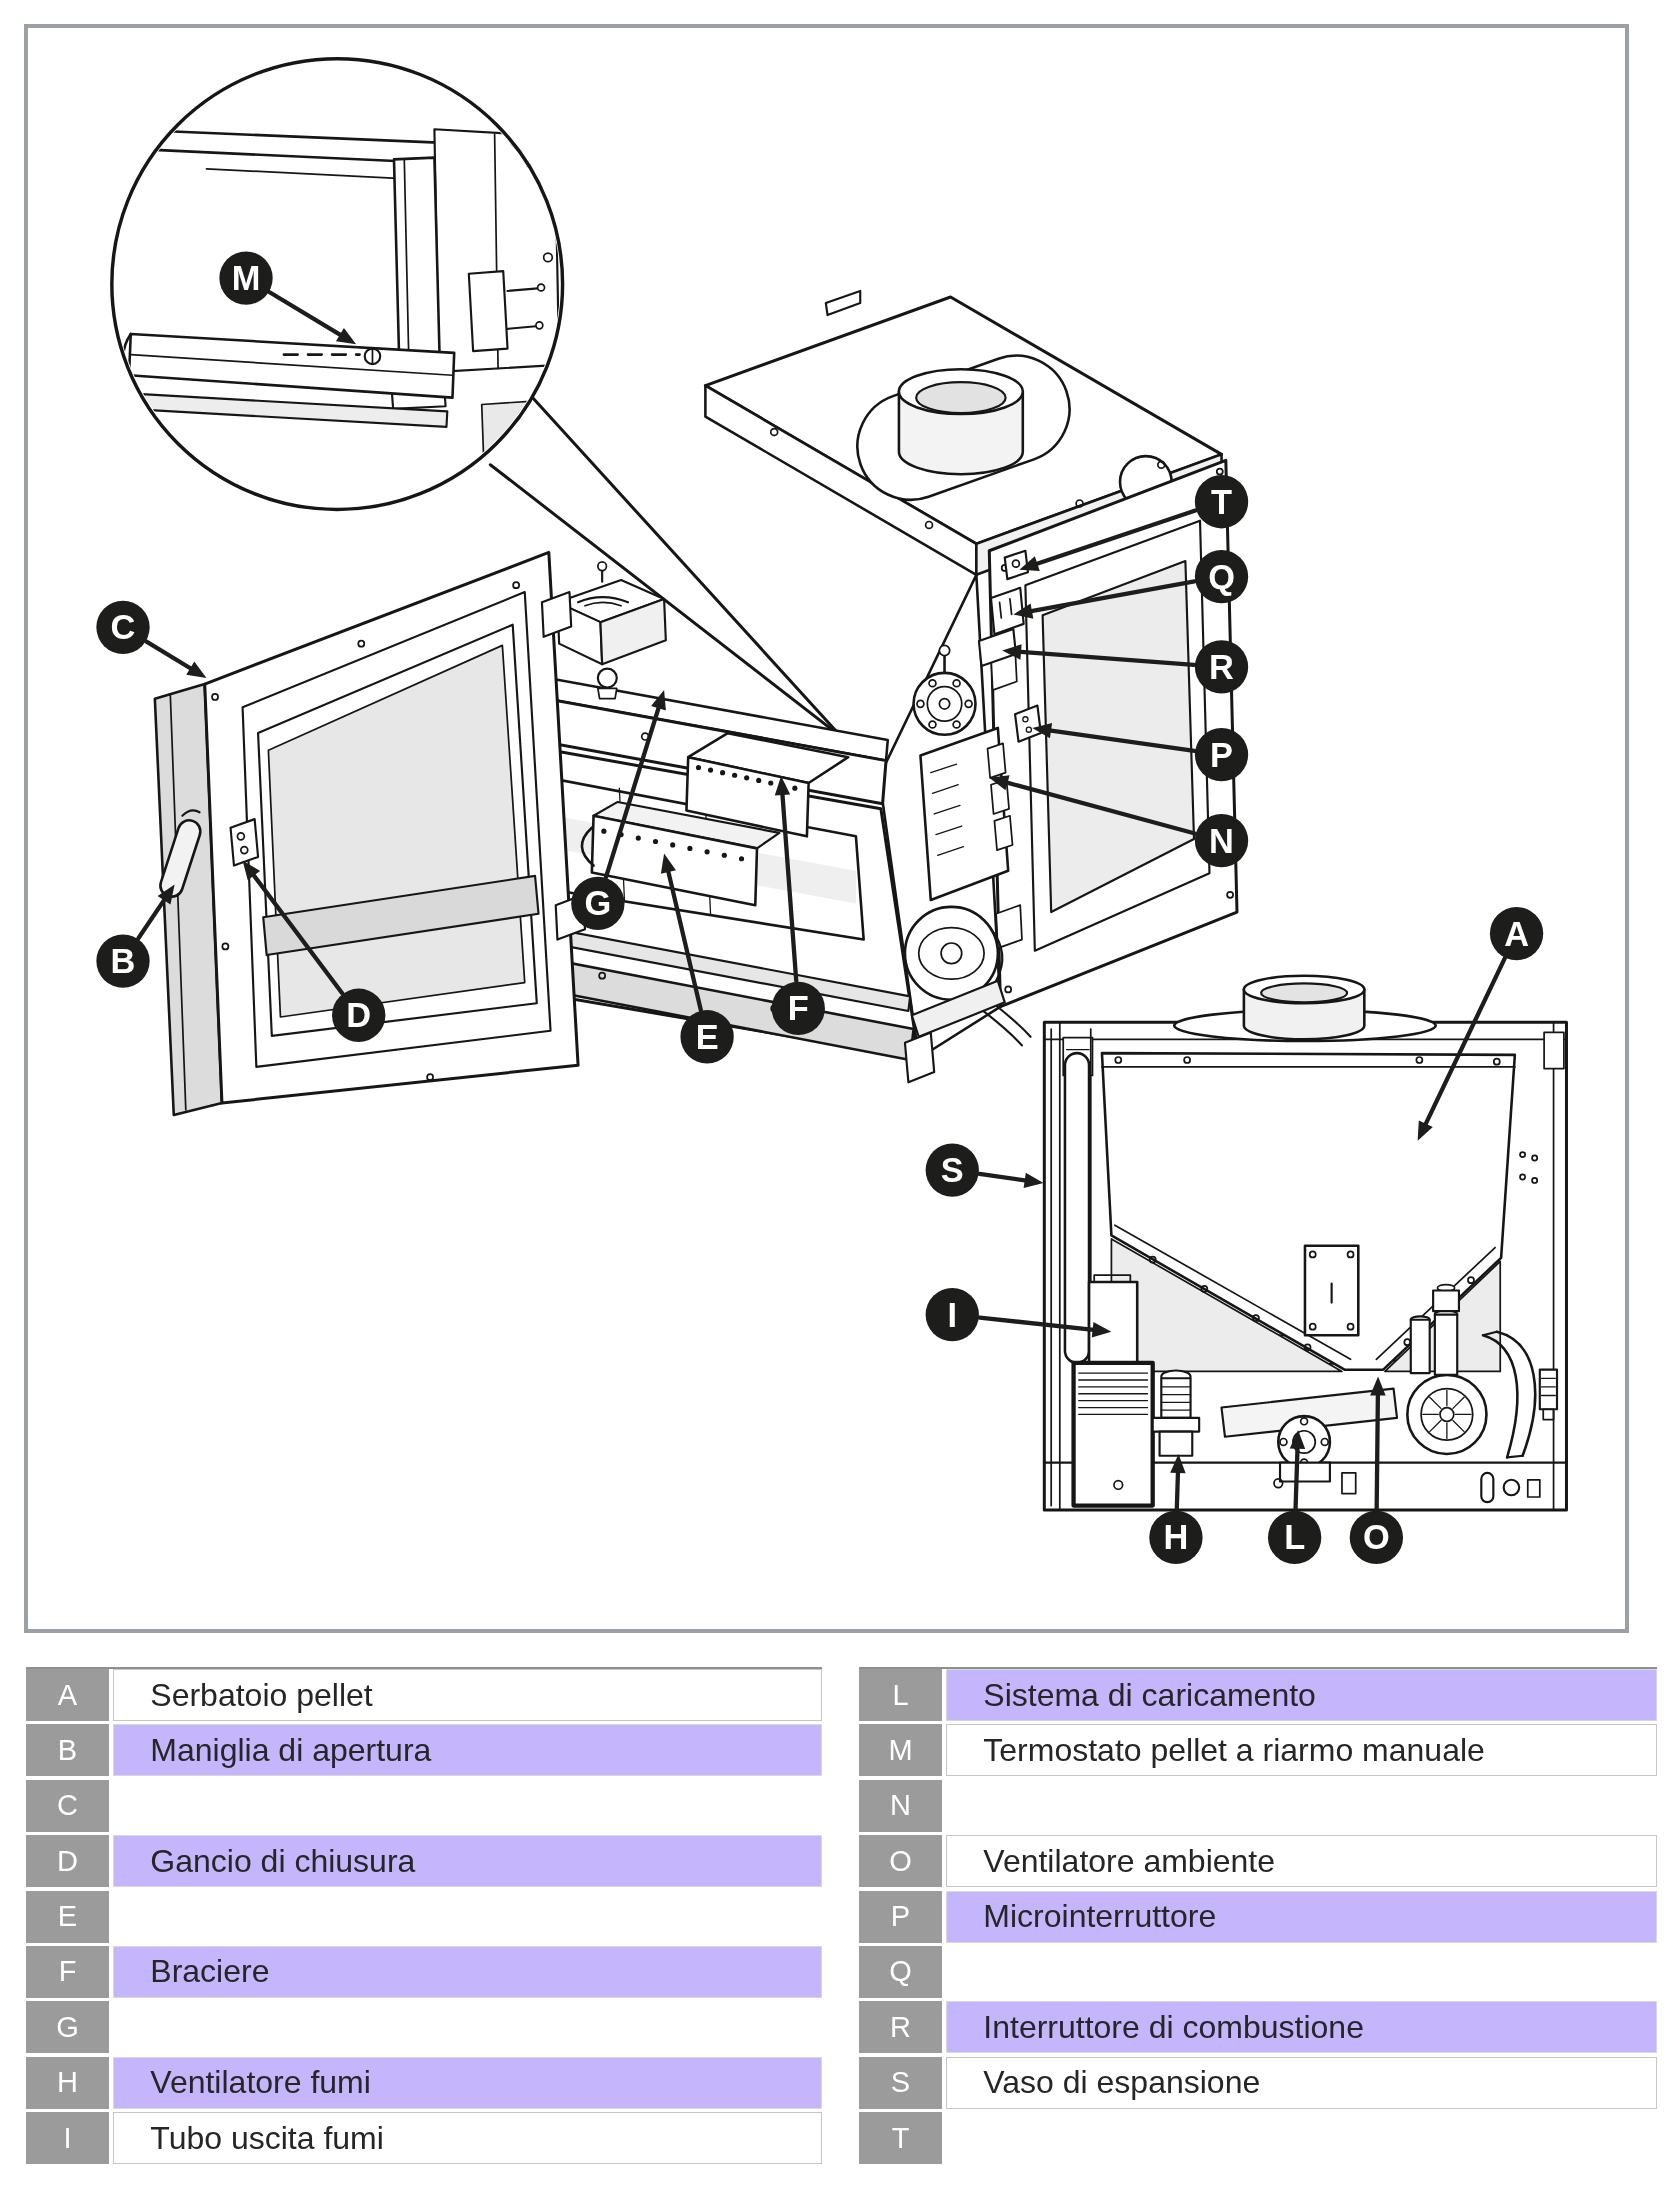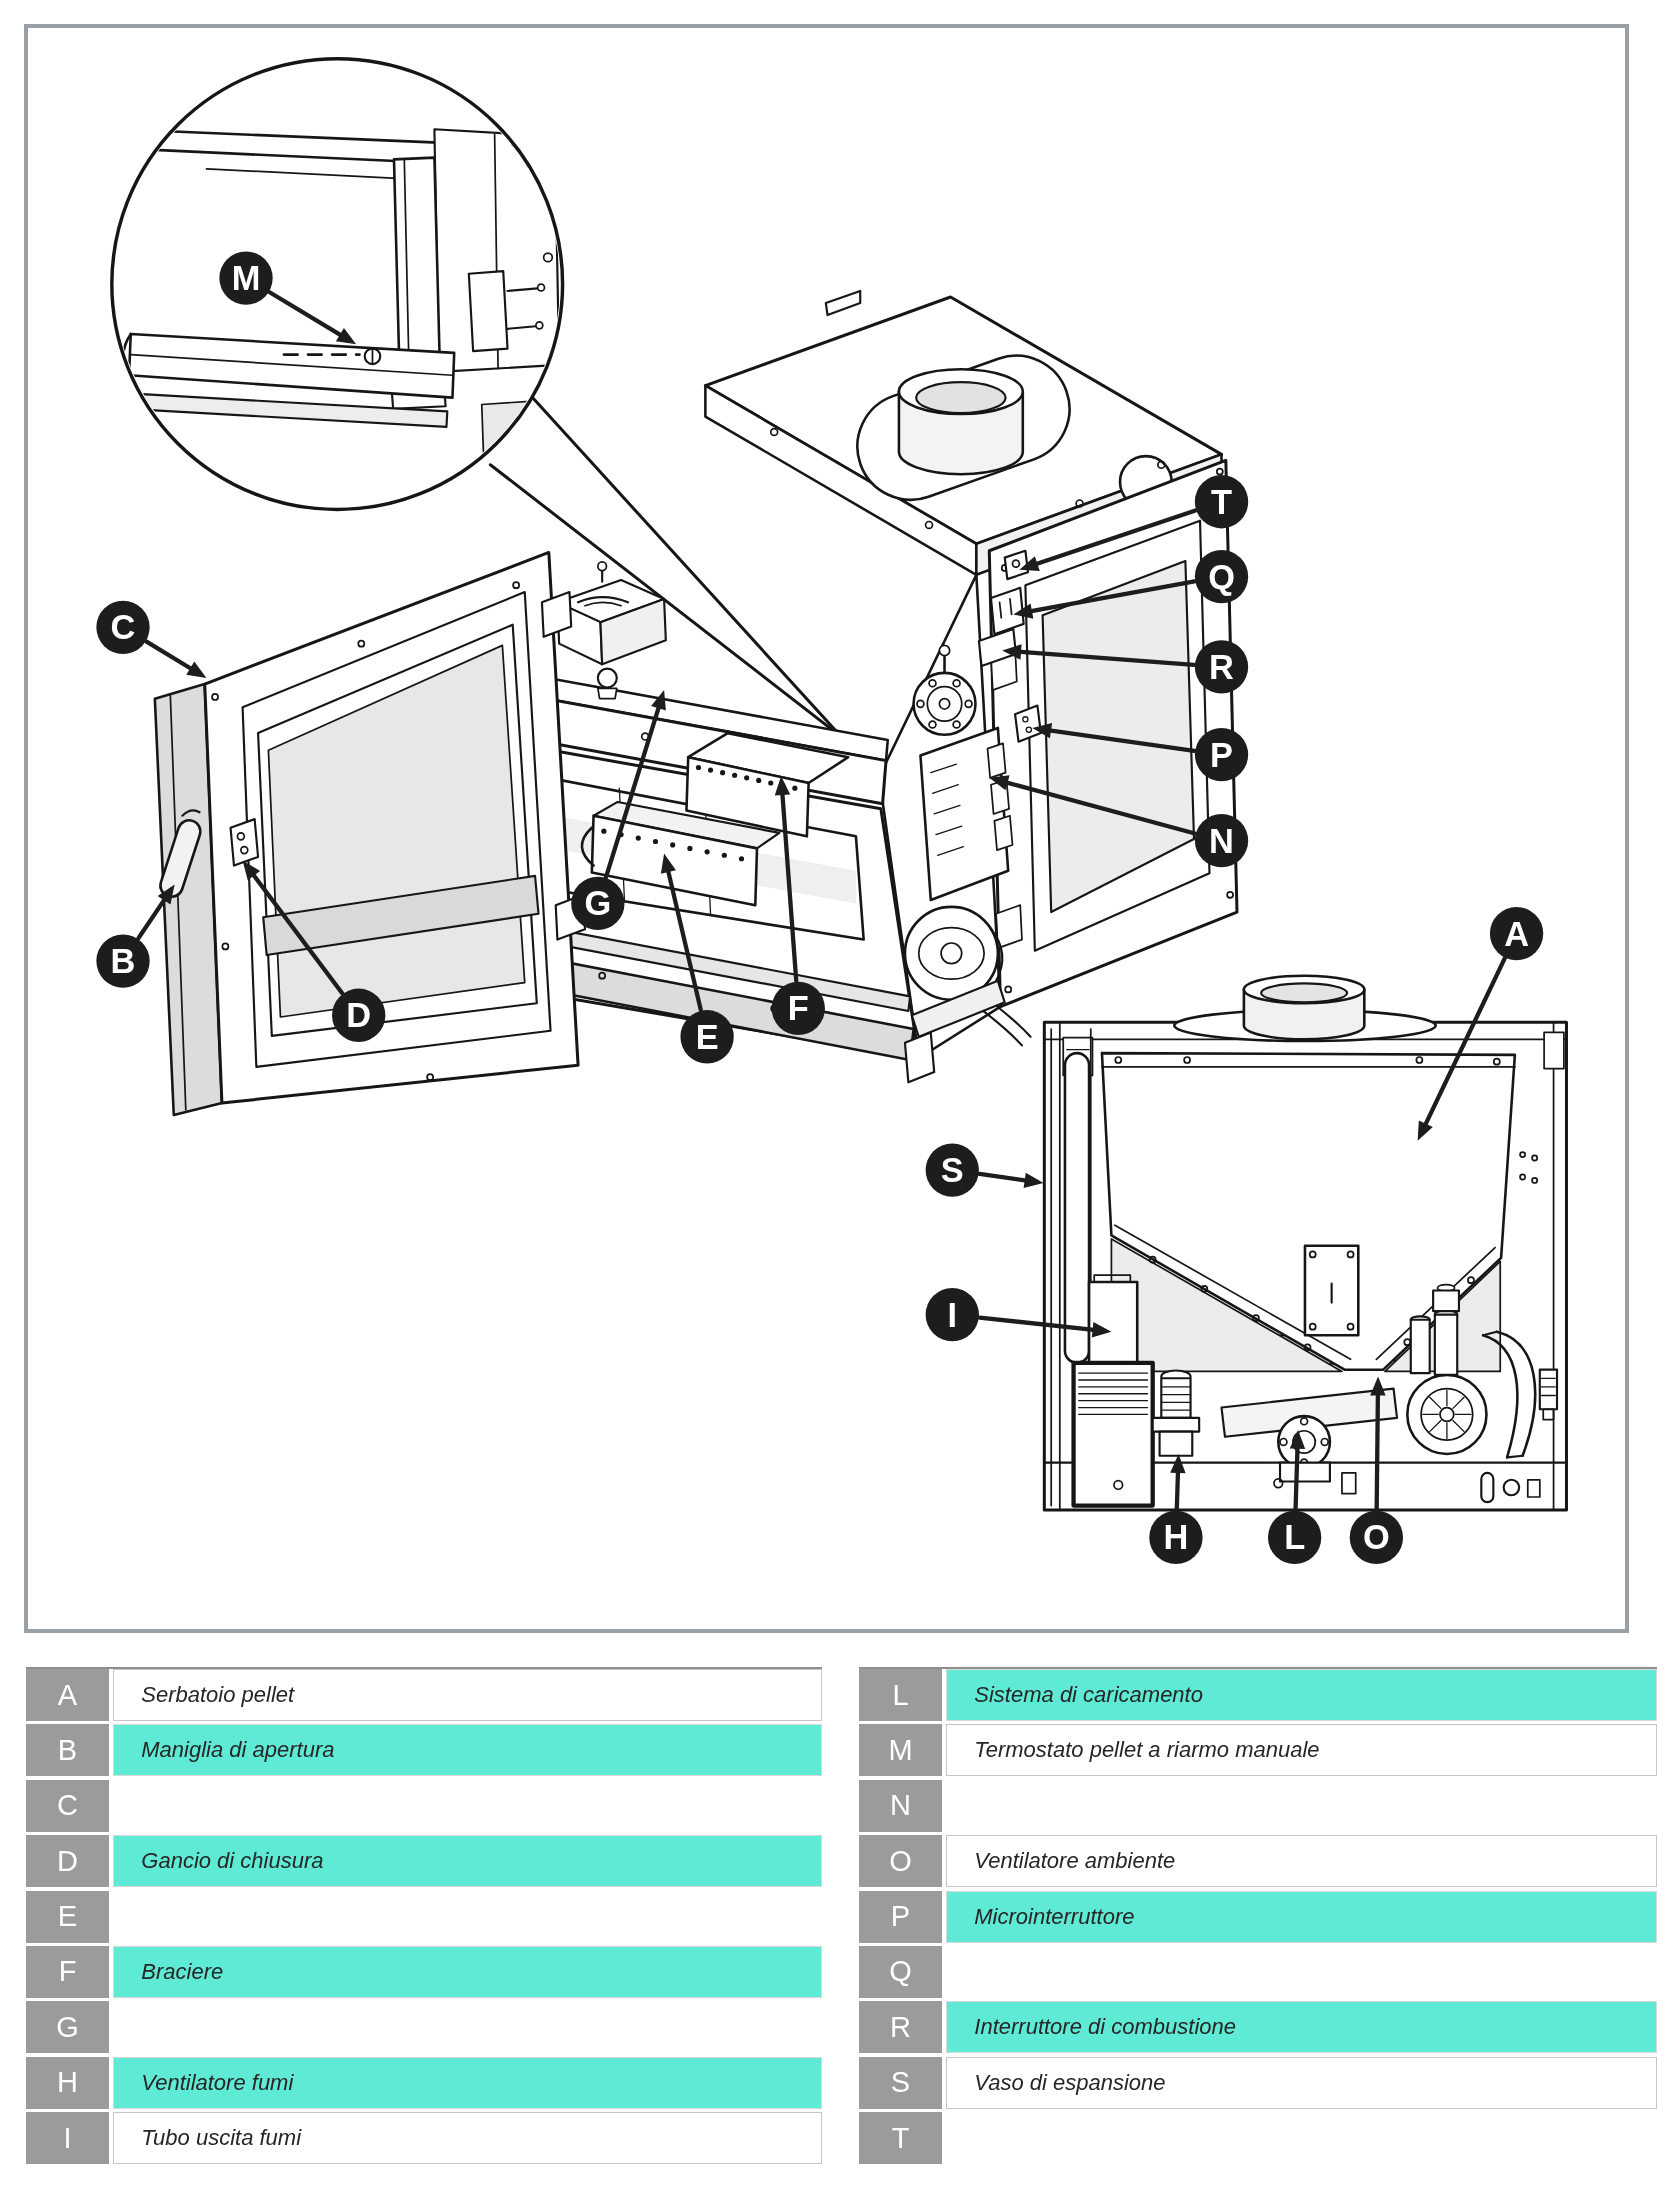--- a/index.html
+++ b/index.html
@@ -26,28 +26,27 @@
   .legend-row:last-child{margin-bottom:0;}
   .letter-cell{
     width:83px;min-width:83px;
     background:#9b9b9b;color:#ffffff;
     display:flex;align-items:center;justify-content:center;
     font-size:29px;font-weight:400;
     margin-right:4.3px;
   }
   .label-cell{
     flex:1;display:flex;align-items:center;
-    padding-left:27px;
-    font-size:22px;color:#262626;
+    padding-left:36px;
+    font-size:32px;color:#262626;
     background:#ffffff;
     border:0.9px solid #c6c6c6;
     box-sizing:border-box;
-    font-style:italic;
   }
-  .row--gray .label-cell{background:#5eead4;border-color:#d8d8d8;text-align:center;}
+  .row--gray .label-cell{background:#c4b5fd;border-color:#d8d8d8;text-align:center;}
   .callout-text{
     font-family:"Liberation Sans",sans-serif;
     font-weight:bold;font-size:40px;
   }
 </style>
 </head>
 <body>
 
 <div class="page">
   <div class="frame"></div>

